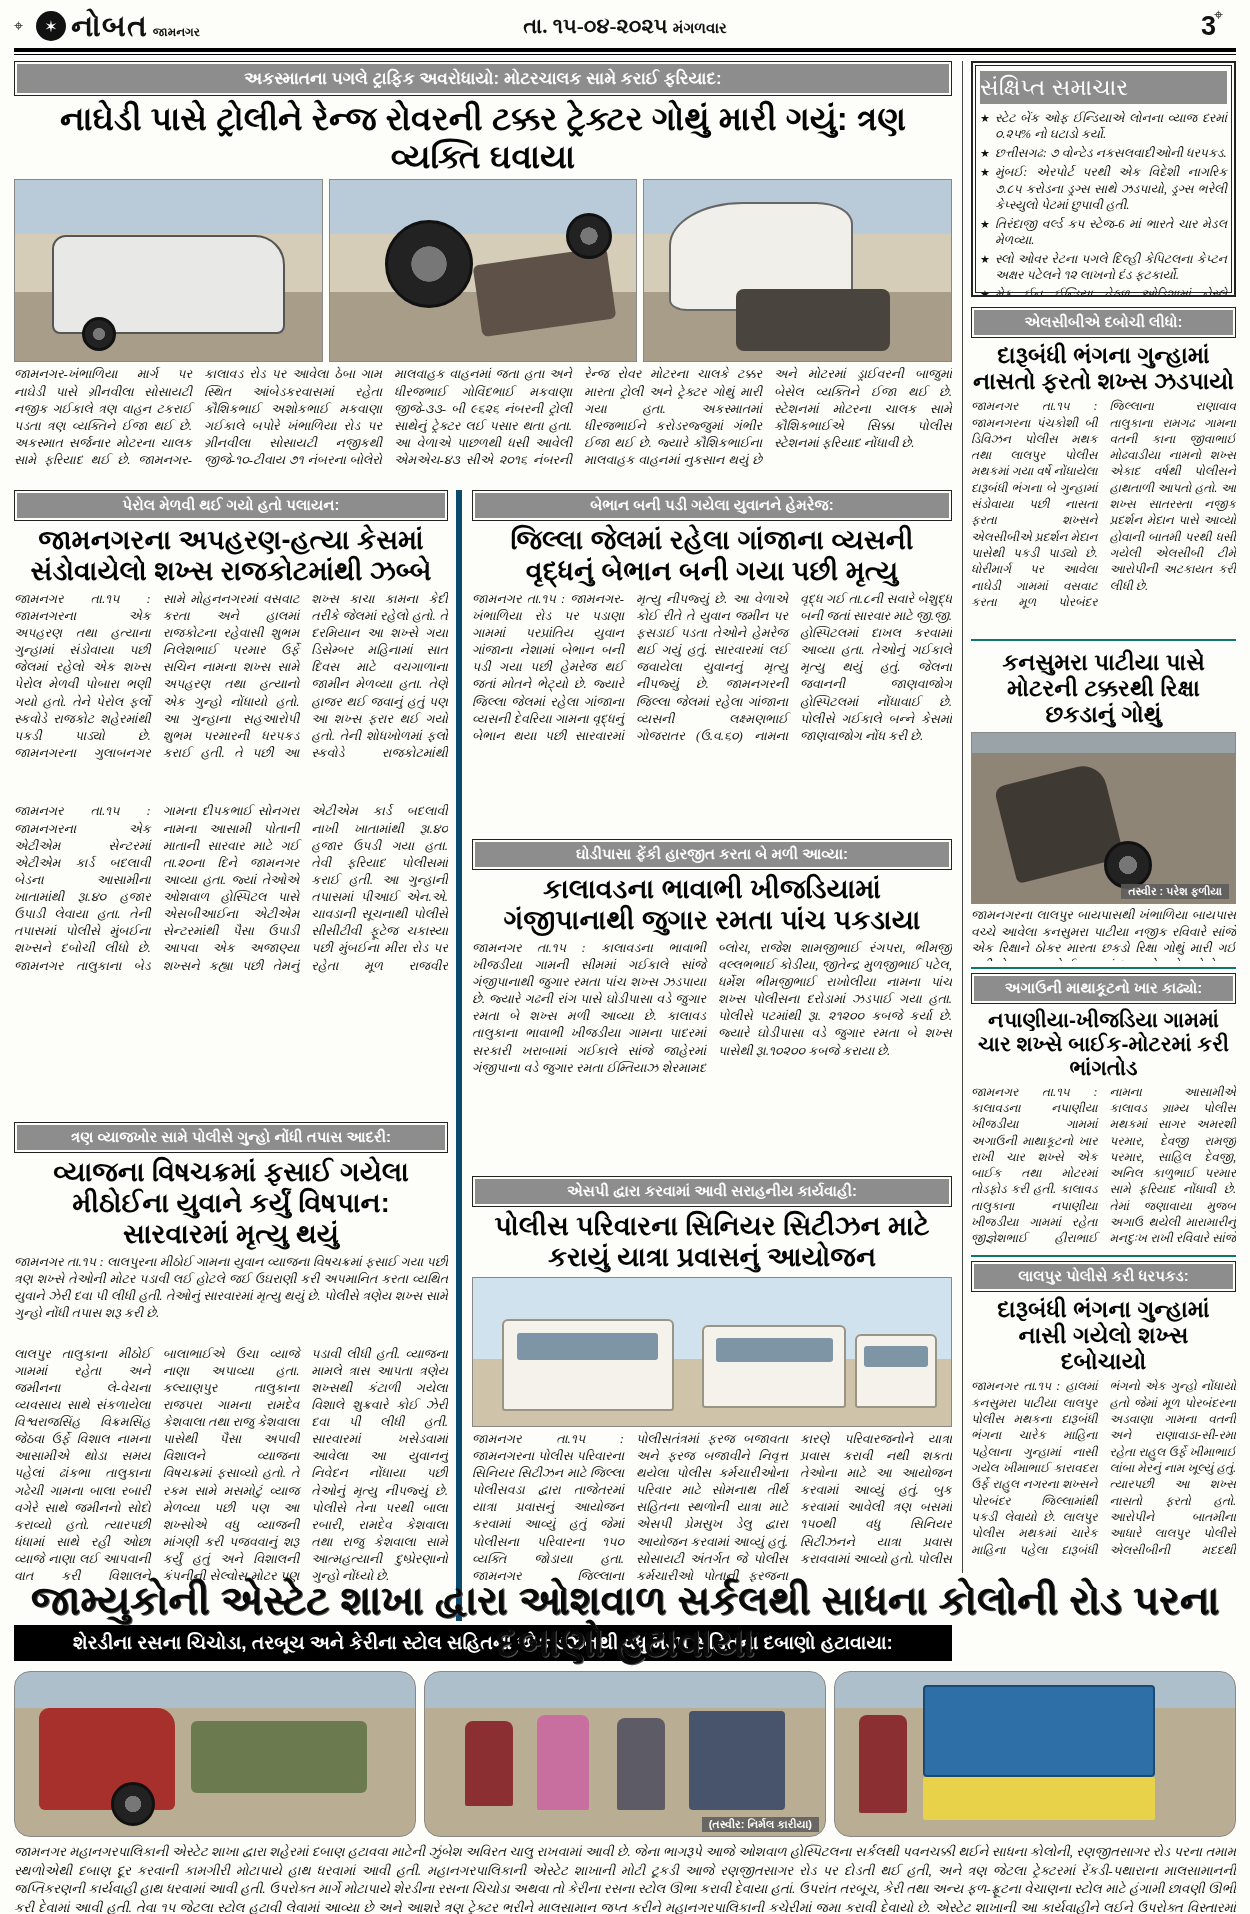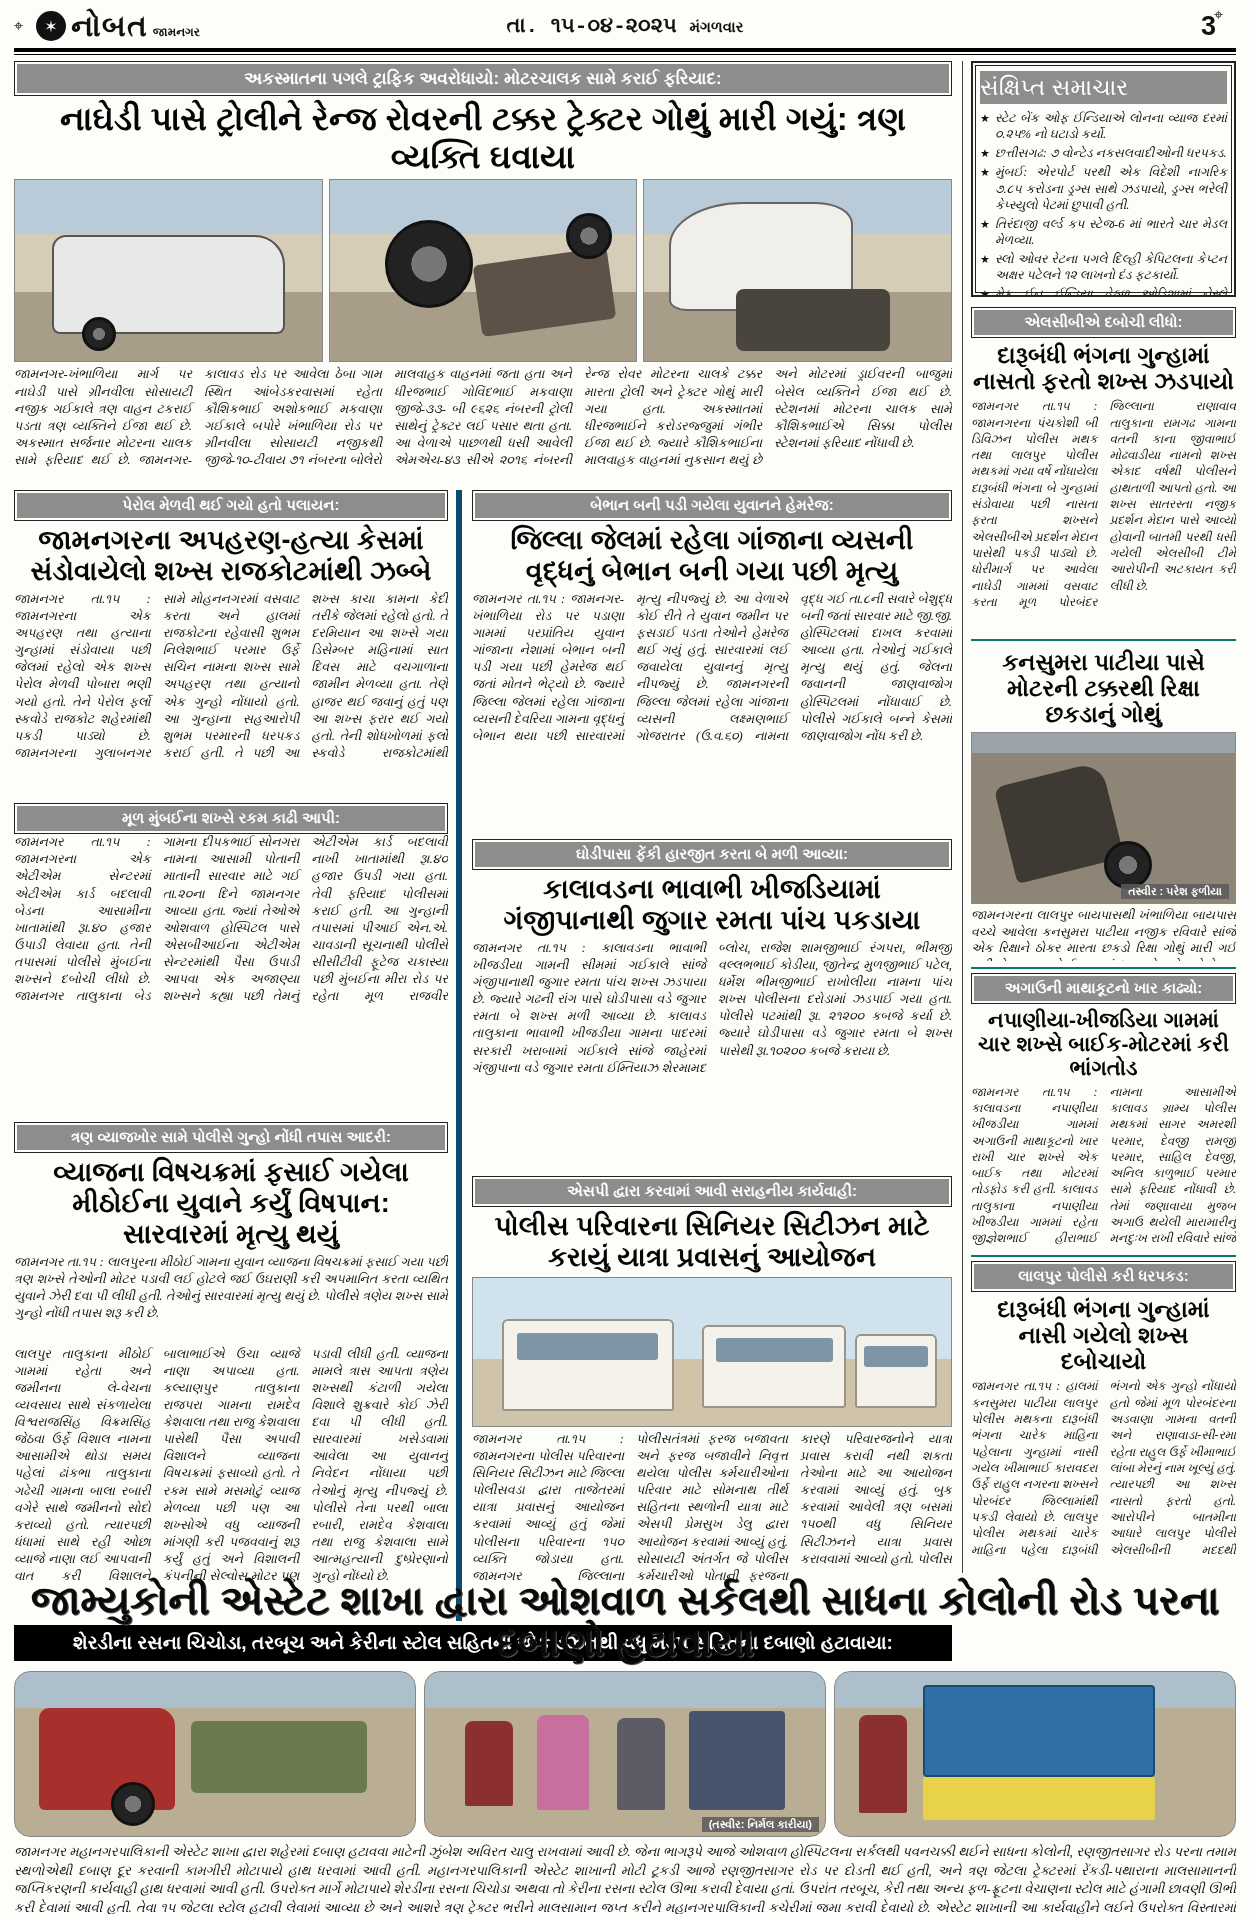--- a/index.html
+++ b/index.html
@@ -12,21 +12,21 @@
   
   .hdr { display:flex; align-items:center; height:40px; position:relative; }
   .reg-mark { font-size:16px; color:#333; width:22px; flex:0 0 auto; }
   .reg-right { position:absolute; right:0; top:0; }
   .masthead { display:flex; align-items:center; gap:5px; flex:0 0 auto; }
   .emblem { width:30px; height:30px; border-radius:50%; background:#111; color:#fff;
     display:flex; align-items:center; justify-content:center; font-size:16px; }
   .mast-name { font-family:"Liberation Sans", sans-serif; font-weight:800; font-size:30px; letter-spacing:1px; }
   .mast-sub { font-size:12px; font-weight:700; margin-top:12px; }
   .hdr-date { position:absolute; left:0; right:0; text-align:center; font-weight:800;
-    font-family:Liberation Mono, monospace; font-size:21px; }
+    font-family:Liberation Serif, serif; font-size:21px; }
   .hdr-date small { font-size:15px; font-weight:700; }
   .hdr-page { margin-left:auto; font-family:"Liberation Sans", sans-serif; font-weight:800; font-size:27px; padding-right:20px; }
   .hdr-rule { border-top:4px solid #000; border-bottom:1px solid #000; height:7px; margin:2px 0 6px 0; }
 
   
   .kicker-box { border:1px solid #222; padding:2px; }
   .kicker { background:#8d8d8d; color:#fff; font-family:"Liberation Sans", sans-serif;
     font-weight:800; text-align:center; padding:4px 6px; font-size:17px; line-height:1.25; }
   .kicker.small { font-size:15px; padding:3px 15px; }
   .headline { font-family:"Liberation Sans", sans-serif; font-weight:800; text-align:center;
@@ -137,23 +137,20 @@
         <div class="col-left">
           <article class="sub-article" style="height:306px;">
             <div class="kicker-box">
                 <div class="kicker small">પેરોલ મેળવી થઈ ગયો હતો પલાયન:</div>
               </div>
             <h2 class="headline h-lg">જામનગરના અપહરણ-હત્યા કેસમાં સંડોવાયેલો શખ્સ રાજકોટમાંથી ઝબ્બે</h2>
             <p class="body-txt cols-3" style="height:182px;">જામનગર તા.૧૫ : જામનગરના એક અપહરણ તથા હત્યાના ગુન્હામાં સંડોવાયા પછી જેલમાં રહેલો એક શખ્સ પેરોલ મેળવી પોબારા ભણી ગયો હતો. તેને પેરોલ ફર્લો સ્કવોડે રાજકોટ શહેરમાંથી પકડી પાડ્યો છે. જામનગરના ગુલાબનગર સામે મોહનનગરમાં વસવાટ કરતા અને હાલમાં રાજકોટના રહેવાસી શુભમ નિલેશભાઈ પરમાર ઉર્ફે સચિન નામના શખ્સ સામે અપહરણ તથા હત્યાનો એક ગુન્હો નોંધાયો હતો. આ ગુન્હાના સહઆરોપી શુભમ પરમારની ધરપકડ કરાઈ હતી. તે પછી આ શખ્સ કાચા કામના કેદી તરીકે જેલમાં રહેલો હતો. તે દરમિયાન આ શખ્સે ગયા ડિસેમ્બર મહિનામાં સાત દિવસ માટે વચગાળાના જામીન મેળવ્યા હતા. તેણે હાજર થઈ જવાનું હતું પણ આ શખ્સ ફરાર થઈ ગયો હતો. તેની શોધખોળમાં ફર્લો સ્કવોડે રાજકોટમાંથી અટકાયત કરી લીધી છે. શખ્સને ફરીથી જેલમાં મોકલી દેવાયો છે.</p>
           </article>
 
           <article class="sub-article" style="height:312px;">
-            <div class="kicker-box">
-                <div class="kicker small">મૂળ મુંબઈના શખ્સે રકમ કાઢી આપી:</div>
-              </div>
             <p class="body-txt cols-3" style="height:188px;">જામનગર તા.૧૫ : જામનગરના એક એટીએમ સેન્ટરમાં એટીએમ કાર્ડ બદલાવી બેડના આસામીના ખાતામાંથી રૂા.૪૦ હજાર ઉપાડી લેવાયા હતા. તેની તપાસમાં પોલીસે મુંબઈના શખ્સને દબોચી લીધો છે. જામનગર તાલુકાના બેડ ગામના દીપકભાઈ સોનગરા નામના આસામી પોતાની માતાની સારવાર માટે ગઈ તા.૨૦ના દિને જામનગર આવ્યા હતા. જ્યાં તેઓએ ઓશવાળ હોસ્પિટલ પાસે એસબીઆઈના એટીએમ સેન્ટરમાંથી પૈસા ઉપાડી આપવા એક અજાણ્યા શખ્સને કહ્યા પછી તેમનું એટીએમ કાર્ડ બદલાવી નાખી ખાતામાંથી રૂા.૪૦ હજાર ઉપડી ગયા હતા. તેવી ફરિયાદ પોલીસમાં કરાઈ હતી. આ ગુન્હાની તપાસમાં પીઆઈ એન.એ. ચાવડાની સૂચનાથી પોલીસે સીસીટીવી ફૂટેજ ચકાસ્યા પછી મુંબઈના મીરા રોડ પર રહેતા મૂળ રાજવીર હરસમુખ ભટ્ટ નામના શખ્સને દબોચી લીધો છે. આ શખ્સે કાર્ડ બદલાવી મેળવી લીધેલા રૂા.૪૦ હજાર કાઢી આપ્યા છે. પોલીસે મુદ્દામાલ કબજે કરી આરોપીની ધરપકડ કરી છે.</p>
           </article>
 
           <article class="sub-article" style="flex:1;">
             <div class="kicker-box">
                 <div class="kicker small">ત્રણ વ્યાજખોર સામે પોલીસે ગુન્હો નોંધી તપાસ આદરી:</div>
               </div>
             <h2 class="headline h-lg">વ્યાજના વિષચક્રમાં ફસાઈ ગયેલા મીઠોઈના યુવાને કર્યું વિષપાન: સારવારમાં મૃત્યુ થયું</h2>
             <p class="body-txt" style="height:88px;">જામનગર તા.૧૫ : લાલપુરના મીઠોઈ ગામના યુવાન વ્યાજના વિષચક્રમાં ફસાઈ ગયા પછી ત્રણ શખ્સે તેઓની મોટર પડાવી લઈ હોટલે જઈ ઉઘરાણી કરી અપમાનિત કરતા વ્યથિત યુવાને ઝેરી દવા પી લીધી હતી. તેઓનું સારવારમાં મૃત્યુ થયું છે. પોલીસે ત્રણેય શખ્સ સામે ગુન્હો નોંધી તપાસ શરૂ કરી છે.</p>
             <p class="body-txt cols-3" style="height:268px;margin-top:4px;">લાલપુર તાલુકાના મીઠોઈ ગામમાં રહેતા અને જમીનના લે-વેચના વ્યવસાય સાથે સંકળાયેલા વિશ્વરાજસિંહ વિક્રમસિંહ જેઠવા ઉર્ફે વિશાલ નામના આસામીએ થોડા સમય પહેલાં ઢાંકભા તાલુકાના ગઢેચી ગામના બાલા રબારી વગેરે સાથે જમીનનો સોદો કરાવ્યો હતો. ત્યારપછી ધંધામાં સાથે રહી ઓછા વ્યાજે નાણા લઈ આપવાની વાત કરી વિશાલને બાલાભાઈએ ઉંચા વ્યાજે નાણા અપાવ્યા હતા. કલ્યાણપુર તાલુકાના રાજપરા ગામના રામદેવ કેશવાલા તથા રાજુ કેશવાલા પાસેથી પૈસા અપાવી વિશાલને વ્યાજના વિષચક્રમાં ફસાવ્યો હતો. તે રકમ સામે મસમોટું વ્યાજ મેળવ્યા પછી પણ આ શખ્સોએ વધુ વ્યાજની માંગણી કરી પજવવાનું શરૂ કર્યું હતું અને વિશાલની કંપનીની સેલ્વોસ મોટર પણ પડાવી લીધી હતી. વ્યાજના મામલે ત્રાસ આપતા ત્રણેય શખ્સથી કંટાળી ગયેલા વિશાલે શુક્રવારે કોઈ ઝેરી દવા પી લીધી હતી. સારવારમાં ખસેડવામાં આવેલા આ યુવાનનું નિવેદન નોંધાયા પછી તેઓનું મૃત્યુ નીપજ્યું છે. પોલીસે તેના પરથી બાલા રબારી, રામદેવ કેશવાલા તથા રાજુ કેશવાલા સામે આત્મહત્યાની દુષ્પ્રેરણાનો ગુન્હો નોંધ્યો છે.</p>

